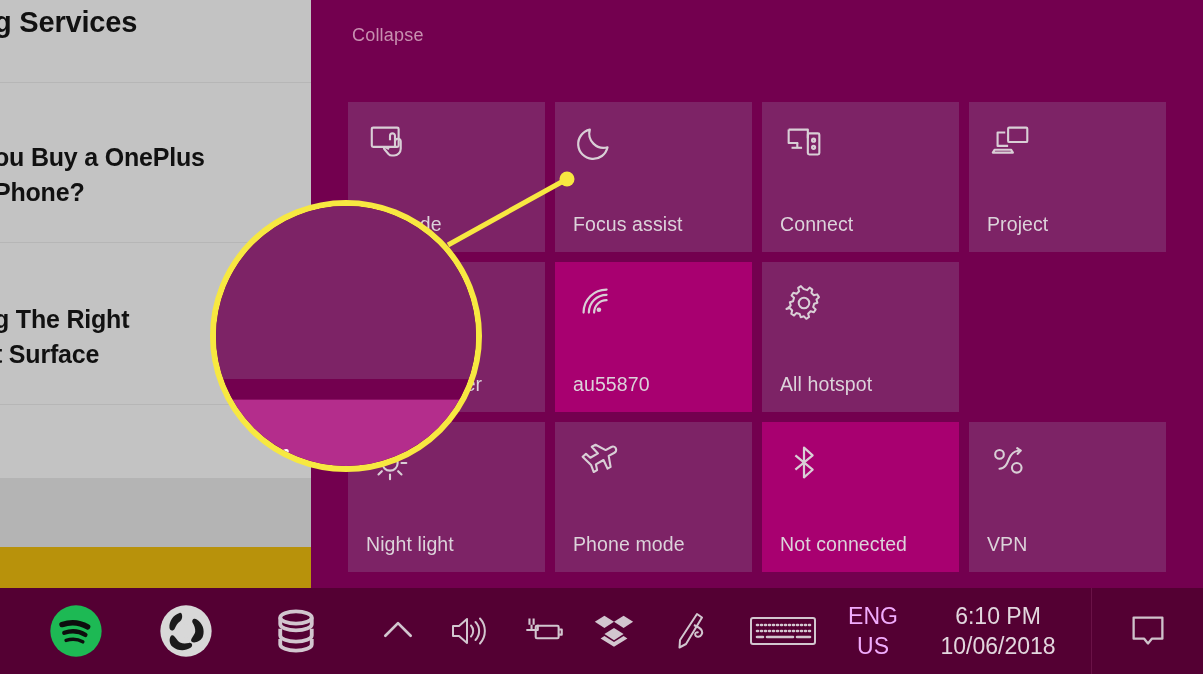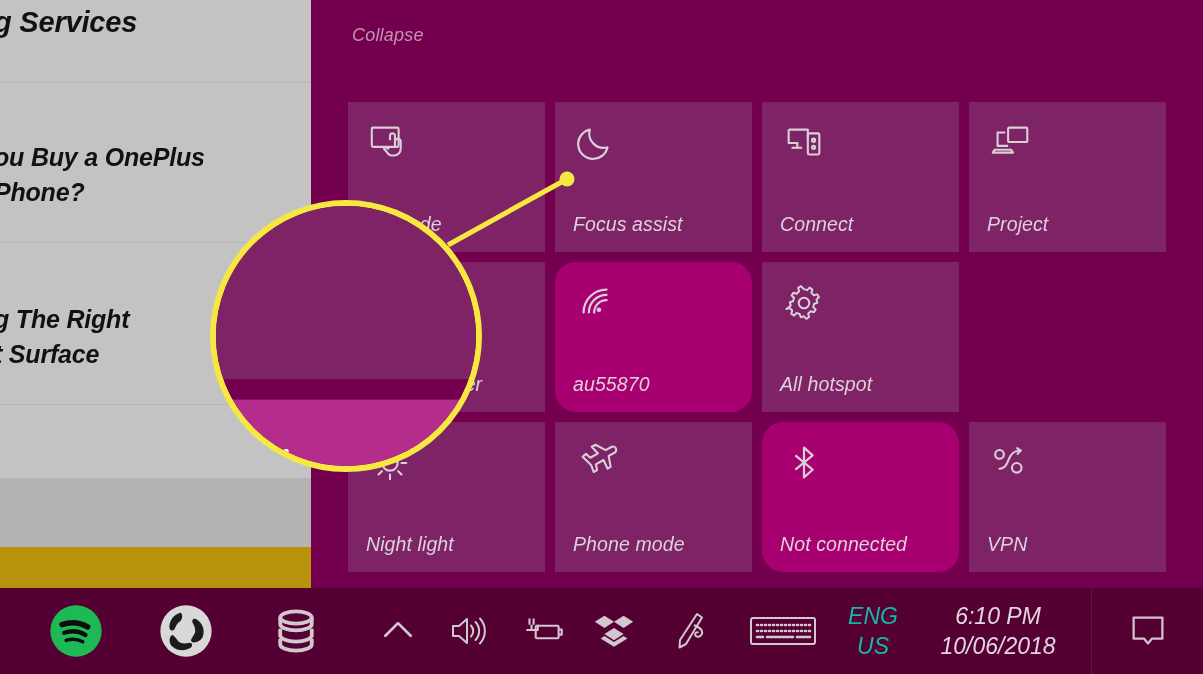--- a/index.html
+++ b/index.html
@@ -1,54 +1,54 @@
 <!DOCTYPE html>
 <html><head>
 <meta charset="utf-8">
 <style>
   * { margin:0; padding:0; box-sizing:border-box; }
   html,body{ width:1203px; height:674px; overflow:hidden; background:#73004f;
              font-family:"Liberation Sans", sans-serif; }
 
-  #root{ position:relative; width:1023px; height:674px;font-style:italic; }
+  #root{ position:relative; width:1023px; height:674px; }
 
   
   #webpanel{ position:absolute; left:0; top:0; width:311px; height:588px;
              background:#c3c3c3; overflow:hidden; }
   .wp-art{ position:absolute; left:0; width:311px; }
   .wp-title{ font-weight:bold; color:#111; letter-spacing:-0.2px; }
   .wp-rule{ position:absolute; left:0; width:311px; height:1px; background:#b6b6b6; }
   .wp-grayband{ position:absolute; left:0; width:311px; background:#b4b4b4; }
   .wp-goldband{ position:absolute; left:0; width:311px; background:#b8920b; }
 
   
   #actioncenter{ position:absolute; left:311px; top:0; width:892px; height:588px;
                  background:#73004f; }
   #collapse{ position:absolute; left:41px; top:25px; font-size:18px; color:#c88fb0;
              letter-spacing:0.2px; }
 
   #grid{ position:absolute; left:37px; top:102px; width:830px; }
   .trow{ display:flex; gap:10px; margin-bottom:10px; }
   .tile{ position:relative; width:197px; height:150px; background:#7d2366; }
-  .tile.active{ background:#a80070;border-radius:21px; }
+  .tile.active{ background:#a80070; }
   .tile .ico{ position:absolute; left:19px; top:18px; width:46px; height:46px;
               color:#d9cfd6; }
   .tile .ico svg{ width:100%; height:100%; display:block; }
   .tile .tlabel{ position:absolute; left:18px; bottom:16px; font-size:19.5px;
                  color:#dcd3da; letter-spacing:0.1px; white-space:nowrap; }
 
   
   #taskbar{ position:absolute; left:0; top:588px; width:1203px; height:86px;
             background:#540033; }
   .tb-ico{ position:absolute; top:0; height:86px; display:flex;
            align-items:center; justify-content:center; color:#d2c6cf; }
   .tb-ico svg{ display:block; }
   #tb-lang{ position:absolute; left:838px; top:0; height:86px; width:70px;
             display:flex; flex-direction:column; align-items:center;
-            justify-content:center; color:#14b8a6; font-size:23px; line-height:1.32; }
+            justify-content:center; color:#f0abfc; font-size:23px; line-height:1.32; }
   #tb-clock{ position:absolute; left:908px; top:0; height:86px; width:180px;
              display:flex; flex-direction:column; align-items:center;
              justify-content:center; color:#e2d6de; font-size:23px; line-height:1.32; }
   #tb-divider{ position:absolute; left:1091px; top:0; width:1px; height:86px;
                background:#6a1247; }
   #tb-ac{ position:absolute; left:1092px; top:0; width:111px; height:86px;
           display:flex; align-items:center; justify-content:center; color:#cfc2cb; }
 
   
   #callout-line{ position:absolute; left:0; top:0; width:1203px; height:674px;

